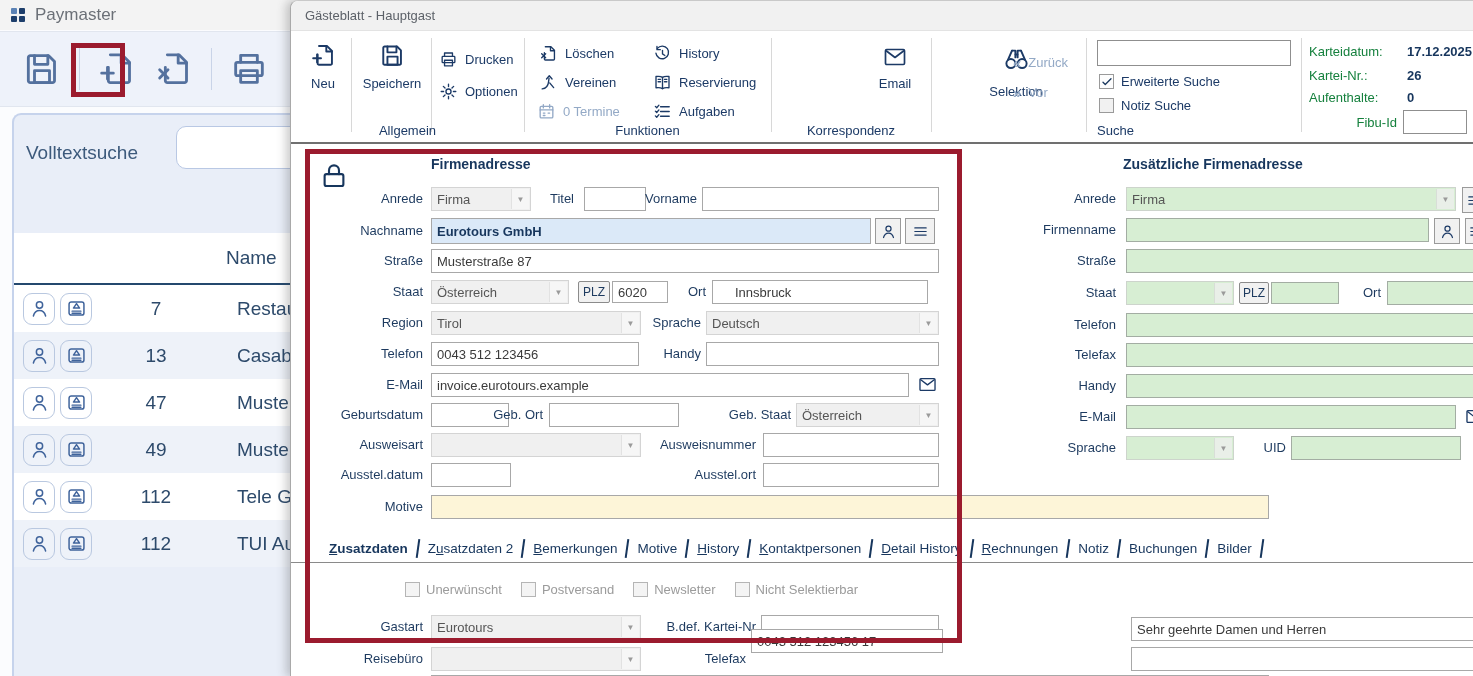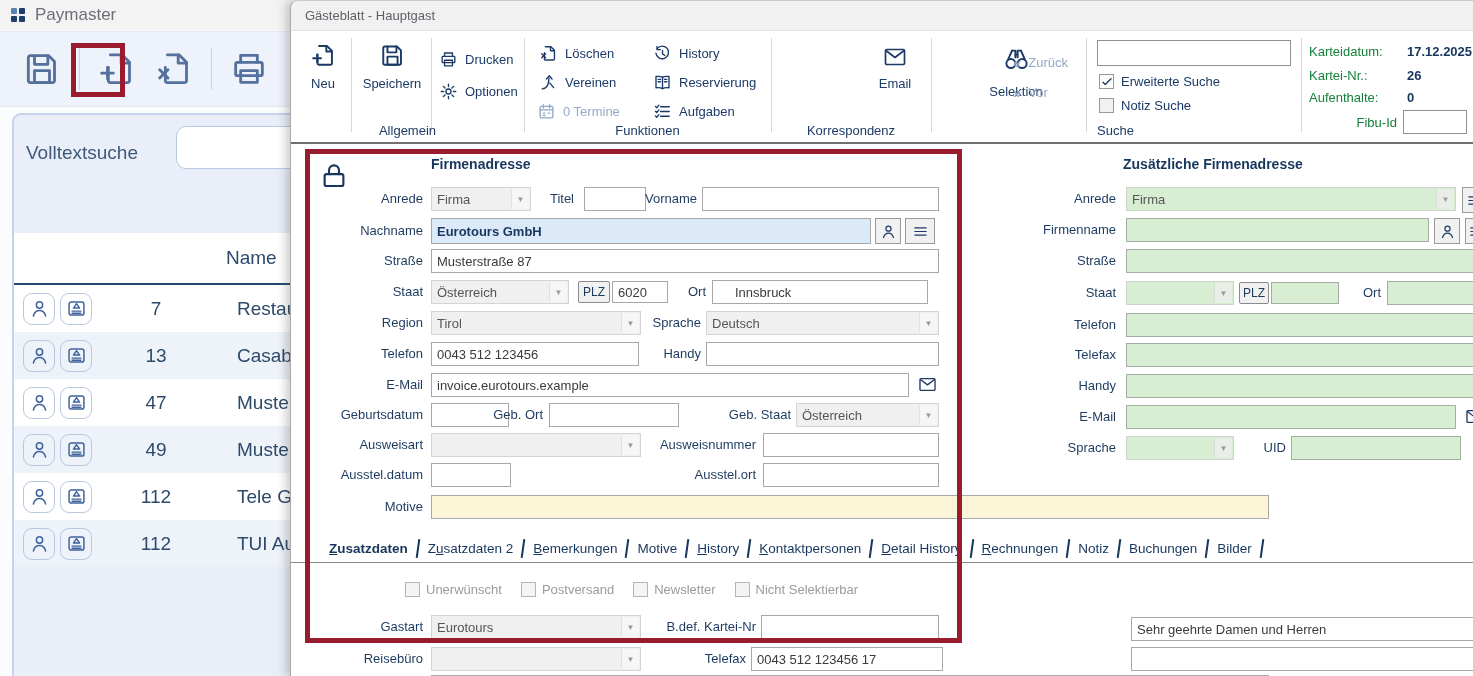--- a/index.html
+++ b/index.html
@@ -593,21 +593,21 @@
     </div>
     <div class="ilab" style="left:340px;top:614px;width:125px;">B.def. Kartei-Nr</div>
     <input class="fld" style="left: 470px; top: 614px; width: 178px;" value="">
 
     <div class="flab" style="top:646px;">Reisebüro</div>
     <div class="cmb" style="left:140px;top:646px;width:210px;">
       <span></span>
         <span class="arr">▼</span>
     </div>
     <div class="ilab" style="left:385px;top:646px;width:70px;">Telefax</div>
-    <input class="fld" style="left: 460px; top: 646px; width: 192px;" value="0043 512 123456 17">
+    <input class="fld" style="left: 460px; top: 628px; width: 192px;" value="0043 512 123456 17">
 
     <input class="fld" style="left: 140px; top: 674px; width: 838px;">
 
     <div class="heading" style="left:832px;top:155px;">Zusätzliche Firmenadresse</div>
 
     <div class="rlab" style="top:186px;">Anrede</div>
     <div class="cmb green" style="left:835px;top:186px;width:330px;">
       <span>Firma</span>
         <span class="arr">▼</span>
     </div>

